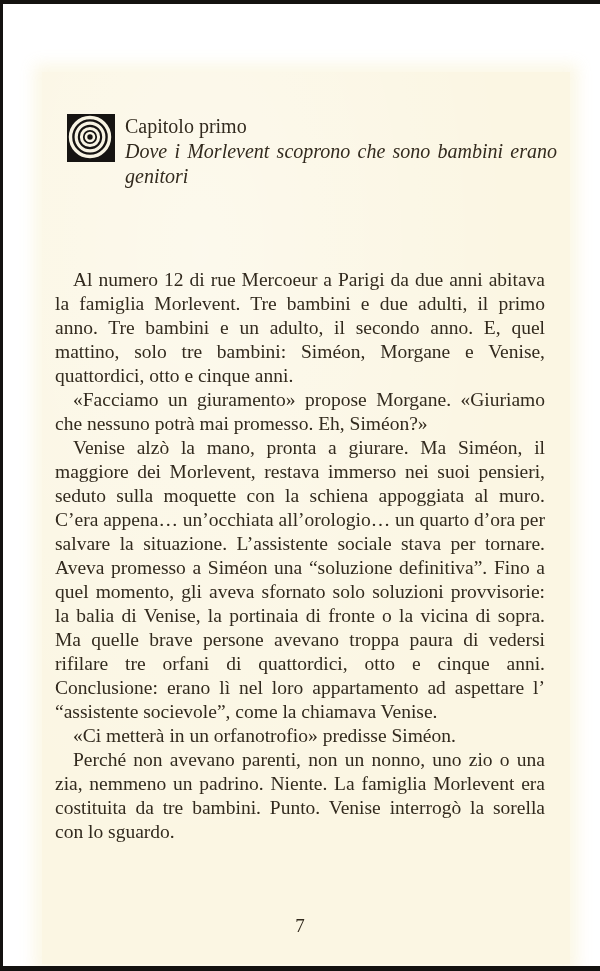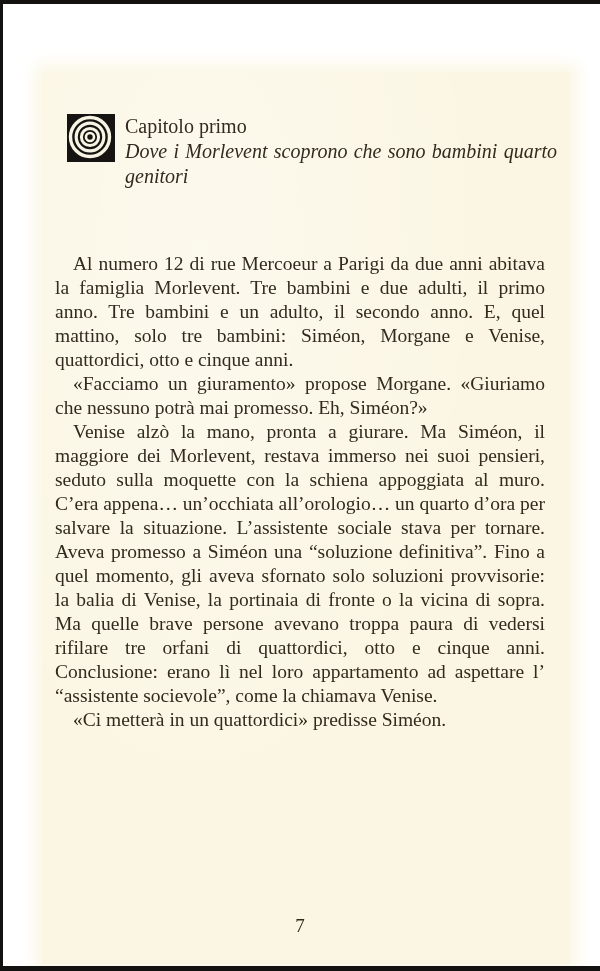--- a/index.html
+++ b/index.html
@@ -60,21 +60,21 @@
     font-style: normal;
   }
   .chapter-subtitle {
     font-style: italic;
     text-align: justify;
   }
 
   .body-text {
     position: absolute;
     left: 13px;
-    top: 180px;
+    top: 196px;
     width: 490px;
     font-size: 19.5px;
     line-height: 24px;
     text-align: justify;
   }
   .body-text p {
     margin: 0;
     padding: 0;
     text-indent: 18px;
   }
@@ -104,26 +104,27 @@
         <g fill="none" stroke="#f8f4e3">
           <circle cx="23" cy="23" r="19.5" stroke-width="3.4"></circle>
           <circle cx="23" cy="23" r="13.8" stroke-width="3.2"></circle>
           <circle cx="23" cy="23" r="8.6" stroke-width="3"></circle>
           <circle cx="23" cy="23" r="4" stroke-width="2.6"></circle>
         </g>
       </svg>
     </span>
     <div class="chapter-titles">
       <div class="chapter-label">Capitolo primo</div>
-      <div class="chapter-subtitle">Dove i Morlevent scoprono che sono bambini quarto genitori</div>
+      <div class="chapter-subtitle">Dove i Morlevent scoprono che sono bambini erano genitori</div>
     </div>
   </div>
 
   <div class="body-text">
     <p>Al numero 12 di rue Mercoeur a Parigi da due anni abitava la famiglia Morlevent. Tre bambini e due adulti, il primo anno. Tre bambini e un adulto, il secondo anno. E, quel mattino, solo tre bambini: Siméon, Morgane e Venise, quattordici, otto e cinque anni.</p>
     <p>«Facciamo un giuramento» propose Morgane. «Giuriamo che nessuno potrà mai promesso. Eh, Siméon?»</p>
     <p>Venise alzò la mano, pronta a giurare. Ma Siméon, il maggiore dei Morlevent, restava immerso nei suoi pensieri, seduto sulla moquette con la schiena appoggiata al muro. C’era appena… un’occhiata all’orologio… un quarto d’ora per salvare la situazione. L’assistente sociale stava per tornare. Aveva promesso a Siméon una “soluzione definitiva”. Fino a quel momento, gli aveva sfornato solo soluzioni provvisorie: la balia di Venise, la portinaia di fronte o la vicina di sopra. Ma quelle brave persone avevano troppa paura di vedersi rifilare tre orfani di quattordici, otto e cinque anni. Conclusione: erano lì nel loro appartamento ad aspettare l’ “assistente socievole”, come la chiamava Venise.</p>
-    <p>«Ci metterà in un quattordici» predisse Siméon.</p>
+    <p>«Ci metterà in un orfanotrofio» predisse Siméon.</p>
+    <p>Perché non avevano parenti, non un nonno, uno zio o una zia, nemmeno un padrino. Niente. La famiglia Morlevent era costituita da tre bambini. Punto. Venise interrogò la sorella con lo sguardo.</p>
   </div>
 
   <div class="page-number">7</div>
 
 </div>
 
 </body></html>

